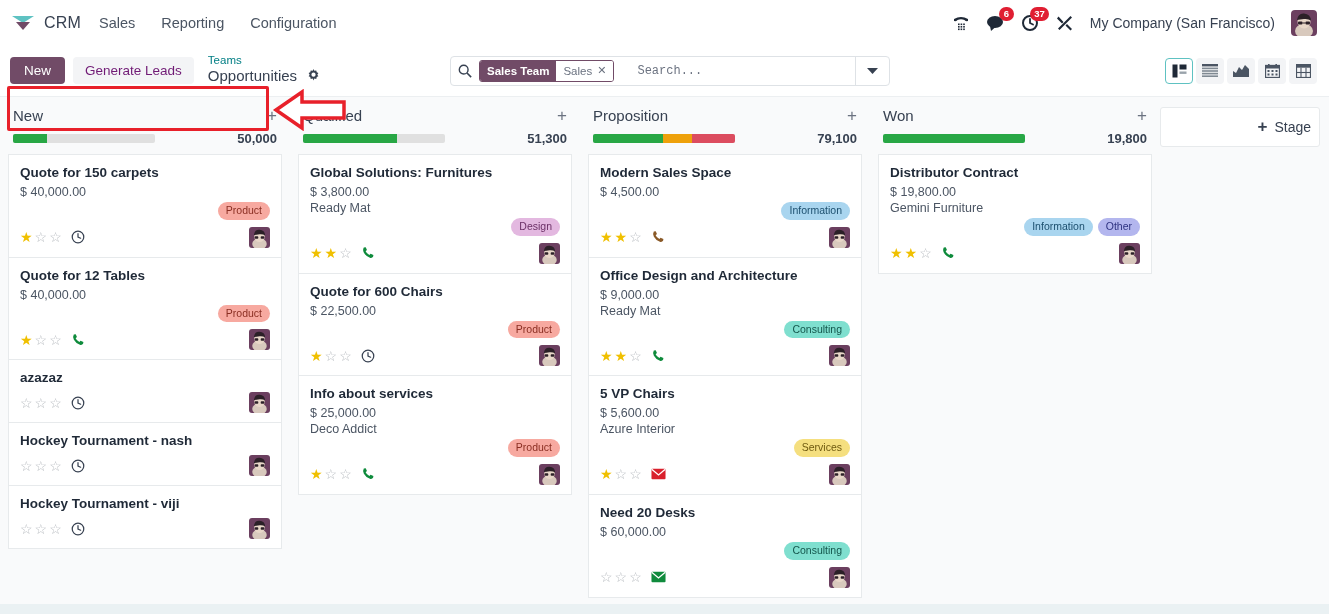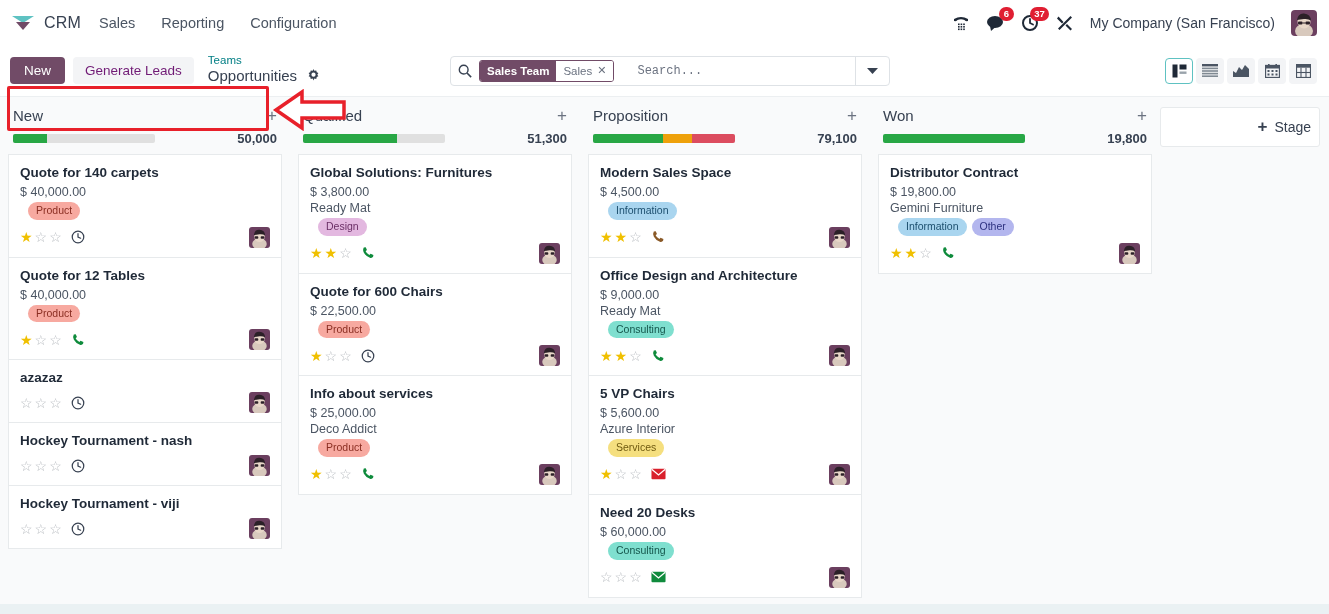--- a/index.html
+++ b/index.html
@@ -199,21 +199,21 @@
     cursor: pointer;
     position: relative;
   }
   .card:first-child { border-top: 1px solid #e7eaec; }
   .card-title {
     font-size: 13.5px; font-weight: bold; color: #1f2937;
     margin-bottom: 5px;
   }
   .card-amount { font-size: 12.5px; color: #4b5563; margin-bottom: 2px; }
   .card-partner { font-size: 12.5px; color: #4b5563; margin-bottom: 3px; }
-  .tags { display: flex; gap: 5px; flex-wrap: wrap; margin: 3px 8px 2px; }
+  .tags { display: flex; gap: 5px; flex-wrap: wrap; margin: 3px 0 2px; justify-content: flex-end; }
   .tag {
     font-size: 10.5px; padding: 2px 8px;
     border-radius: 9px; line-height: 1.3;
     white-space: nowrap;
   }
   .card-foot {
     display: flex; align-items: center;
     margin-top: 7px;
   }
   .stars { display: flex; gap: 2px; align-items: center; }
@@ -420,21 +420,21 @@
       <div class="col-meter-row">
         <span class="meter">
           <span class="meter-seg" style="width:24%;background:#28a745"></span>
         </span>
         <span class="col-total">50,000</span>
       </div>
     </div>
     <div class="cards">
 
       <div class="card">
-        <div class="card-title">Quote for 140 carpets</div>
+        <div class="card-title">Quote for 150 carpets</div>
         <div class="card-amount">$ 40,000.00</div>
         <div class="tags">
           <span class="tag" style="background:#f7a9a0;color:#8a2e22">Product</span>
         </div>
         <div class="card-foot">
           <span class="stars">
             <span class="star on">★</span>
             <span class="star">☆</span>
             <span class="star">☆</span>
           </span>

